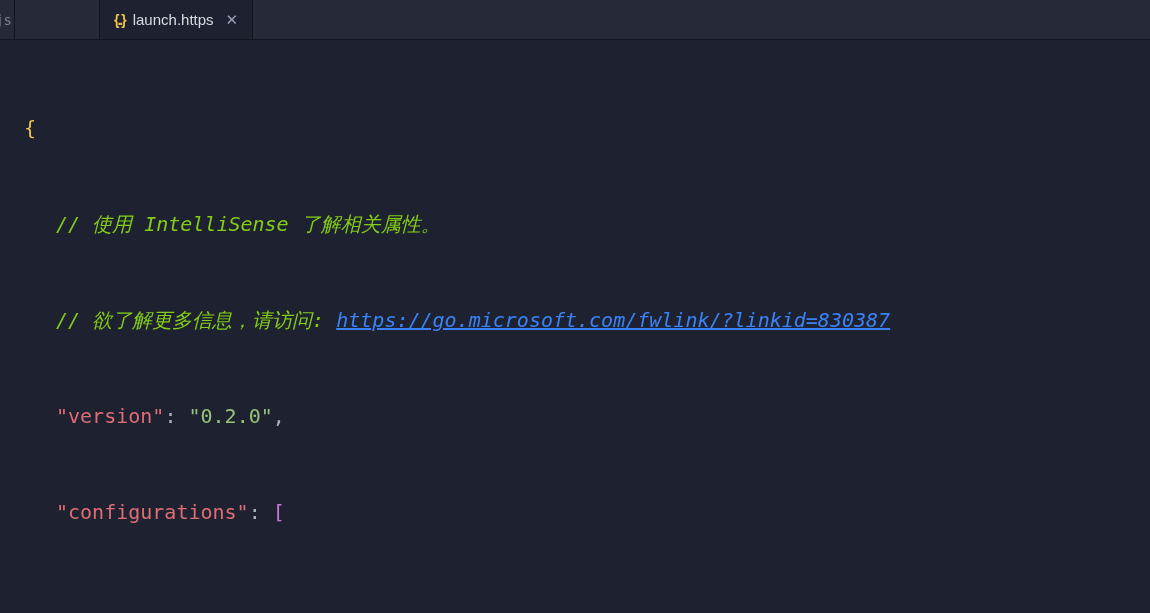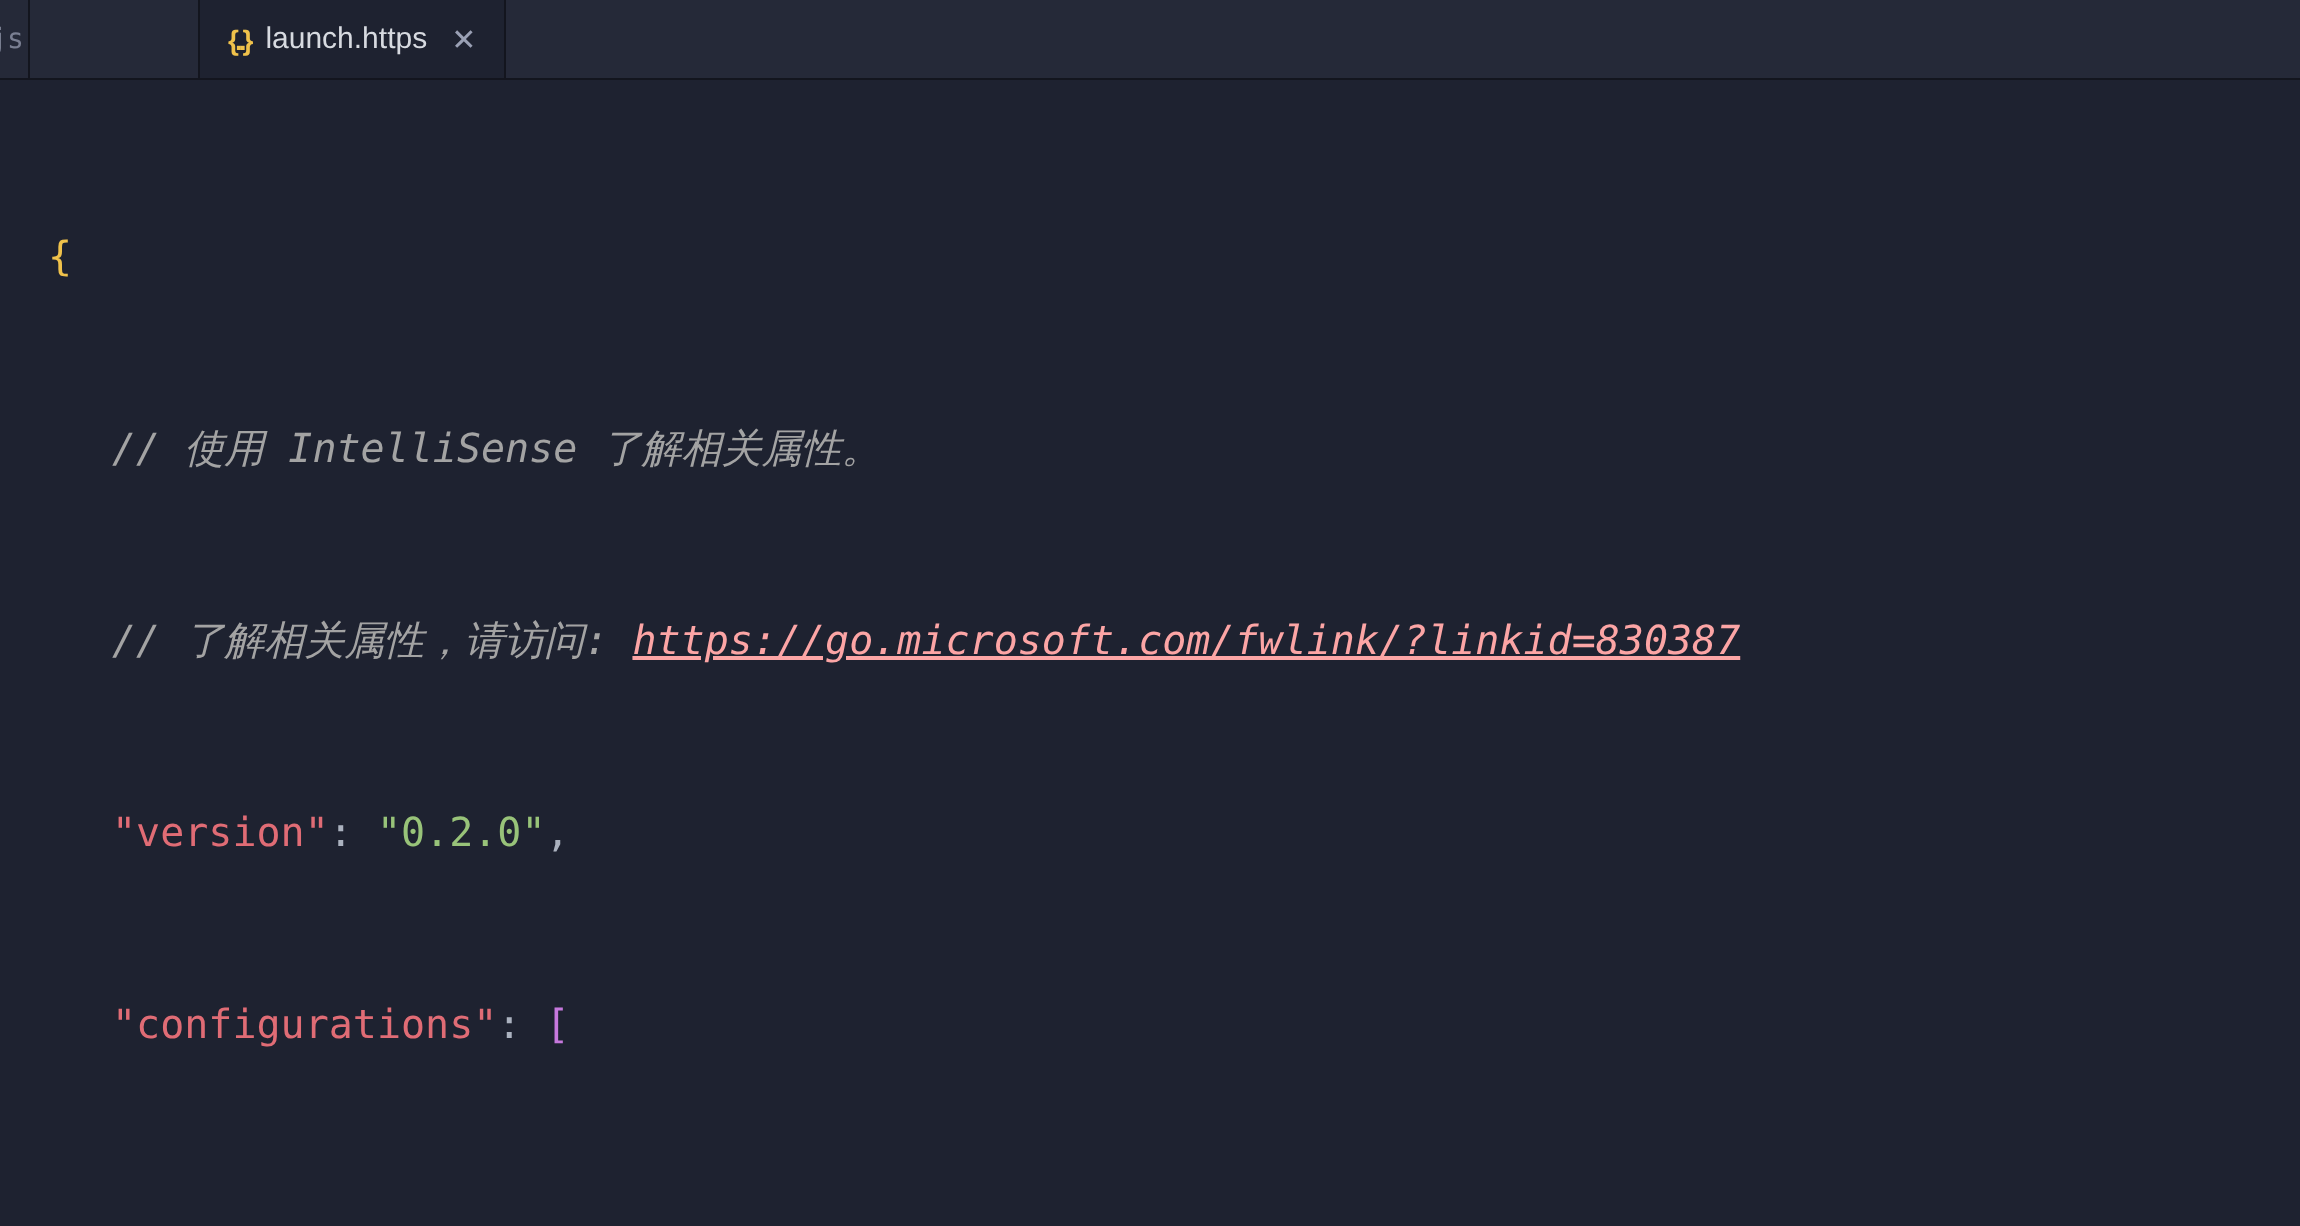--- a/index.html
+++ b/index.html
@@ -44,42 +44,42 @@
     line-height: 32px;
     white-space: pre;
   }
   .ln { display:block; position:relative; }
   .i1 { padding-left: 32px; }
   .brace   { color: #f0c24b; }
   .bracket { color: #c678dd; }
   .key     { color: #e06c75; }
   .str     { color: #98c379; }
   .punct   { color: #abb2bf; }
-  .comment { color: #a3a3a3; font-style: italic; }
-  .link    { color: #fca5a5; text-decoration: underline; font-style: italic; }
+  .comment { color: #84cc16; font-style: italic; }
+  .link    { color: #3b82f6; text-decoration: underline; font-style: italic; }
 </style>
 </head>
 <body>
 
 <div class="tabbar">
   <div class="tab-stub">
       <span>.js</span>
     </div>
   <div class="tab-spacer"></div>
   <div class="tab">
     <span class="tab-icon">{..}</span>
     <span>launch.https</span>
     <span class="tab-close">✕</span>
   </div>
 </div>
 
 <div class="editor">
   <span class="ln"><span class="brace">{</span></span>
   <span class="ln i1"><span class="comment">// 使用 IntelliSense 了解相关属性。</span></span>
-  <span class="ln i1"><span class="comment">// 了解相关属性，请访问: </span><span class="comment link">https://go.microsoft.com/fwlink/?linkid=830387</span></span>
+  <span class="ln i1"><span class="comment">// 欲了解更多信息，请访问: </span><span class="comment link">https://go.microsoft.com/fwlink/?linkid=830387</span></span>
   <span class="ln i1"><span class="key">"version"</span><span class="punct">: </span><span class="str">"0.2.0"</span><span class="punct">,</span></span>
   <span class="ln i1"><span class="key">"configurations"</span><span class="punct">: </span><span class="bracket">[</span></span>
   
   
   
   
   
   
   
   

